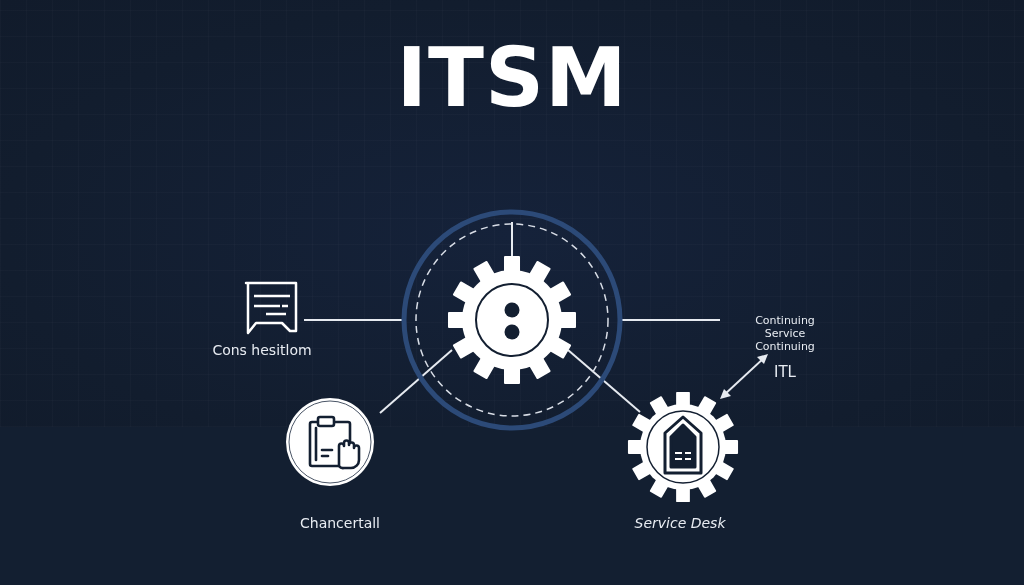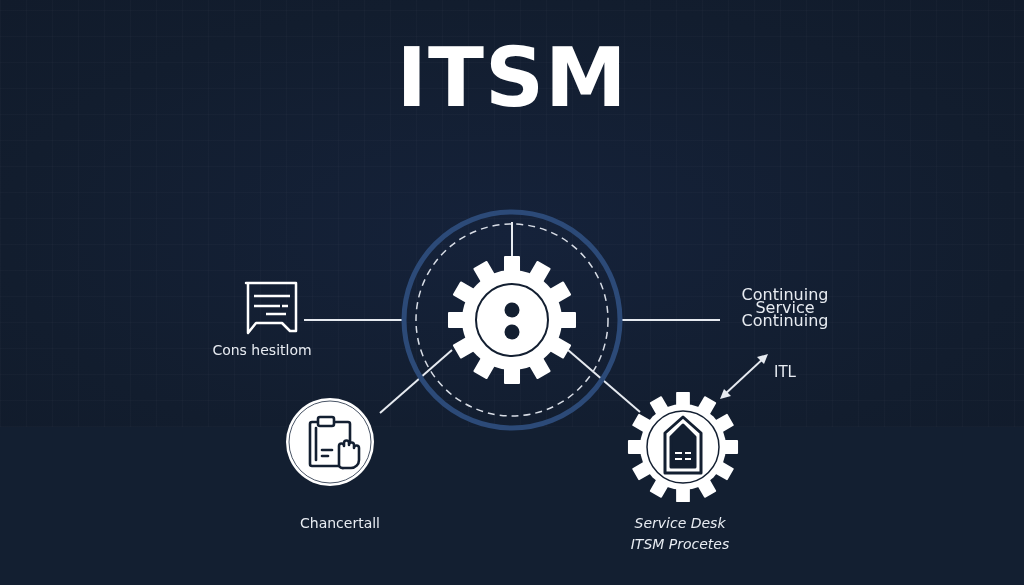--- a/index.html
+++ b/index.html
@@ -48,23 +48,23 @@
       font-family: "DejaVu Sans", sans-serif;
     }
     .label-cons {
       left: 192px;
       top: 342px;
       width: 140px;
       font-size: 14px;
     }
     .label-csi {
       left: 730px;
-      top: 288px;
+      top: 314px;
       width: 110px;
-      font-size: 16px;
+      font-size: 11px;
       line-height: 13px;
     }
     .label-itl {
       left: 760px;
       top: 363px;
       width: 50px;
       font-size: 15px;
     }
     .label-change {
       left: 260px;
@@ -181,16 +181,15 @@
     <div>Continuing</div>
   </div>
   <div class="label label-itl">ITL</div>
 
   <div class="label label-change">
     <div>Chancertall</div>
   </div>
 
   <div class="label label-servicedesk">
     <div>Service Desk</div>
-    <div>ITSM Procetes</div>
   </div>
 
 </div>
 
 </body></html>

